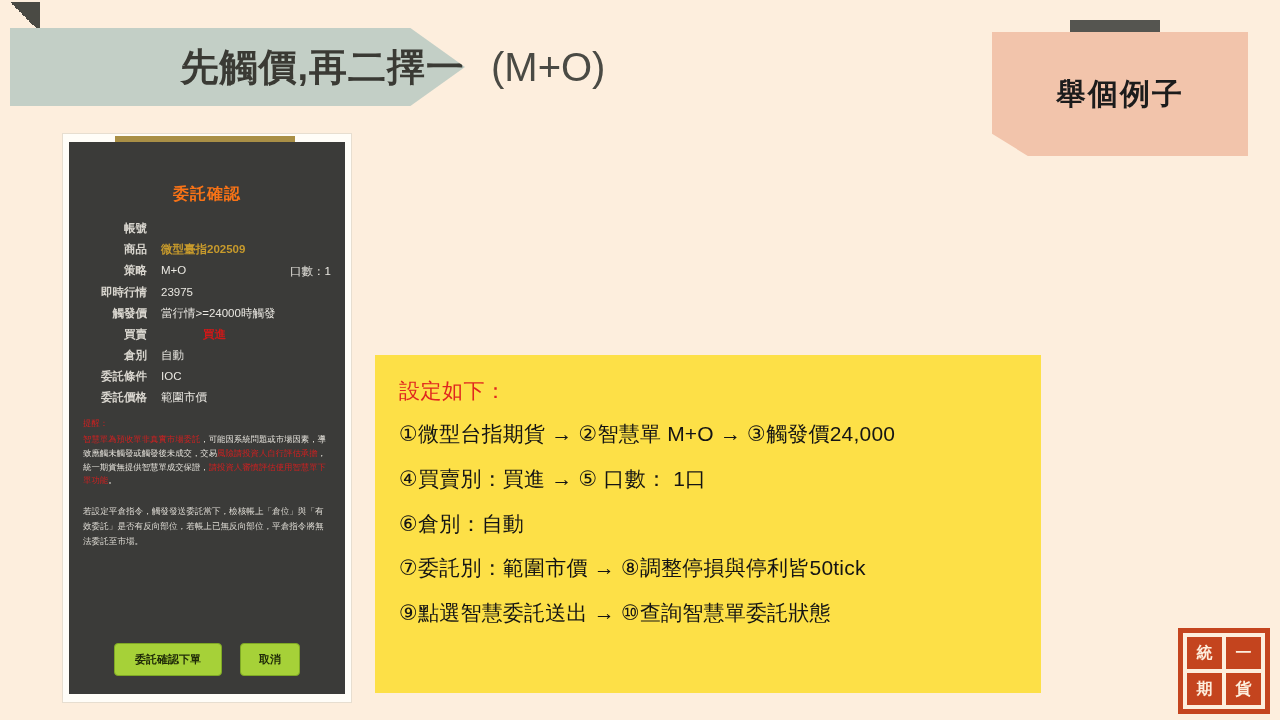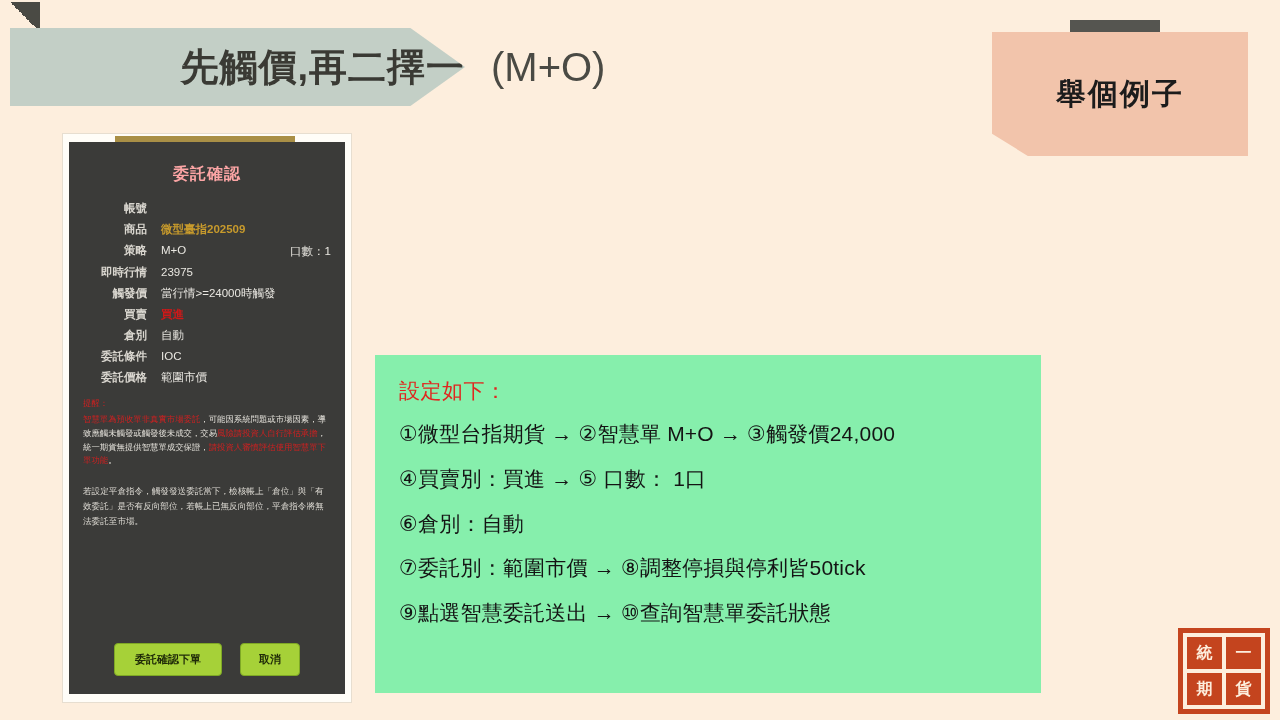--- a/index.html
+++ b/index.html
@@ -55,29 +55,29 @@
   }
   .phone-screen{
     width:100%;height:100%;background:#3b3b39;box-sizing:border-box;
     padding:10px 14px 8px;display:flex;flex-direction:column;
     position:relative;
   }
   .phone-topstrip{
     position:absolute;left:46px;top:-6px;width:180px;height:6px;background:#9a7b27;opacity:.85;
   }
   .dlg-title{
-    text-align:center;color:#fca5a5;font-size:16px;font-weight:bold;
-    margin:12px 0 16px;letter-spacing:1px;
+    text-align:center;color:#f97316;font-size:16px;font-weight:bold;
+    margin:32px 0 16px;letter-spacing:1px;
   }
   .rows{display:flex;flex-direction:column;gap:6px;font-size:11.5px;}
   .row{display:flex;align-items:baseline;}
   .row .lbl{width:64px;text-align:right;color:#d9d6cf;font-weight:bold;padding-right:14px;flex:none;}
   .row .val{color:#e9e7e1;}
   .val.gold{color:#c79a2c;font-weight:bold;}
-  .val.red{color:#d01818;font-weight:bold;}
+  .val.red{color:#d01818;font-weight:bold;margin-left:42px;}
   .val.flexline{display:flex;width:172px;justify-content:space-between;}
 
   .notice{margin-top:12px;font-size:8.4px;line-height:1.65;color:#e3e0d9;}
   .notice .hd{color:#cf2020;font-weight:normal;display:block;margin-bottom:2px;}
   .notice .rd{color:#cf2020;}
   .notice-2{margin-top:16px;font-size:8.6px;line-height:1.7;color:#dedbd4;}
 
   .btn-row{margin-top:auto;display:flex;gap:18px;justify-content:center;padding-bottom:10px;}
   .btn{
     background:#a6d138;border:1px solid #7ea825;border-radius:4px;
@@ -89,21 +89,21 @@
   .lead{
     position:absolute;left:390px;top:196px;width:880px;
     font-size:21.5px;line-height:1.82;color:#1d1d1d;letter-spacing:.2px;
   }
   .lead u{text-decoration-thickness:1.5px;text-underline-offset:3px;}
   .c-red{color:#e03122;}
   .c-green{color:#37c06a;}
 
   .card{
     position:absolute;left:375px;top:355px;width:666px;height:338px;
-    background:#86efac;box-sizing:border-box;padding:22px 24px 10px;
+    background:#fde047;box-sizing:border-box;padding:22px 24px 10px;
   }
   .card-hd{color:#e0261f;font-size:21px;margin-bottom:14px;letter-spacing:.5px;}
   .step{font-size:21px;color:#141414;line-height:1.42;margin-bottom:15px;letter-spacing:.2px;}
 
   
   .seal{
     position:absolute;left:1178px;top:628px;width:92px;height:86px;
     background:#c4441e;padding:5px;box-sizing:border-box;
   }
   .seal-inner{

